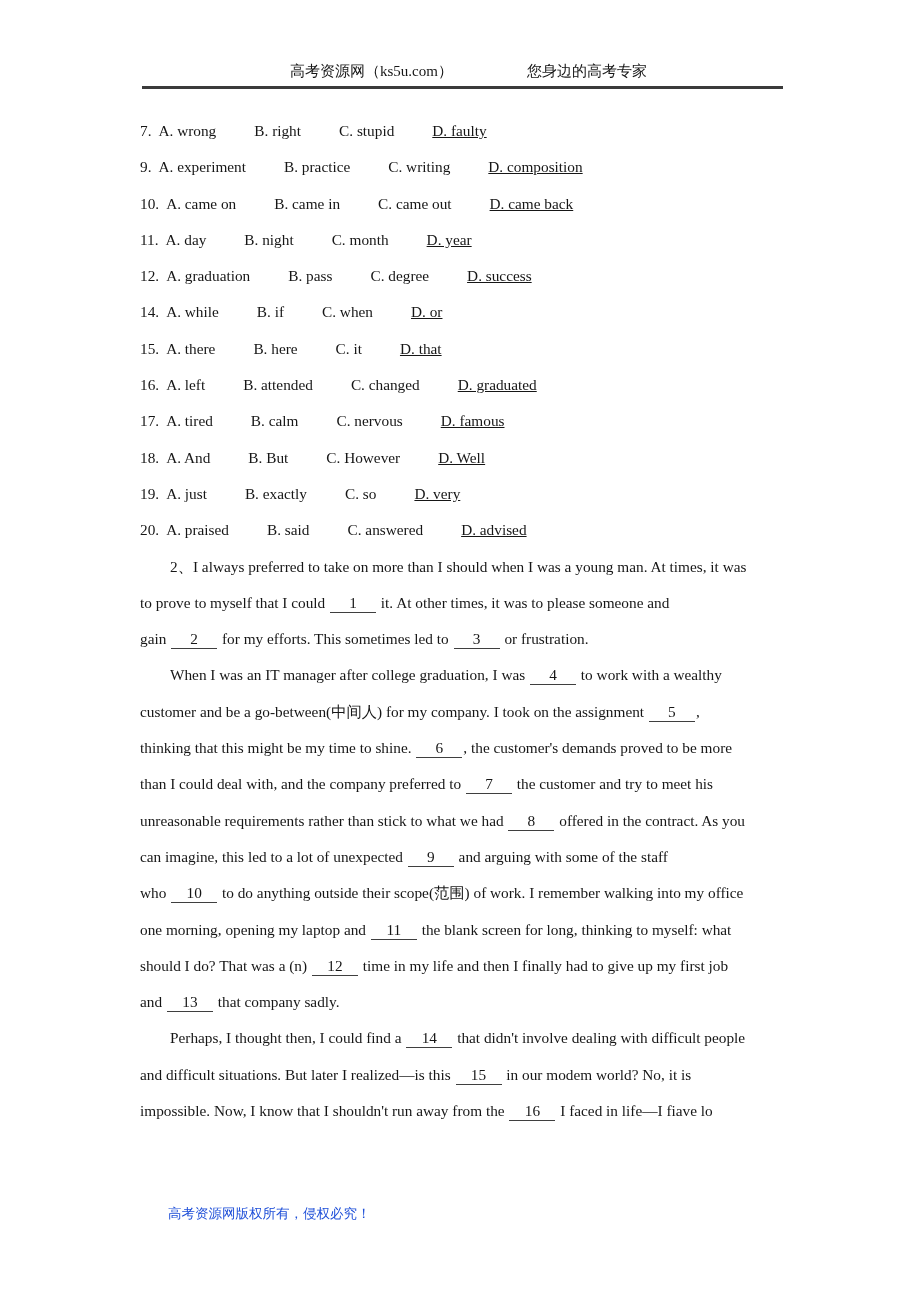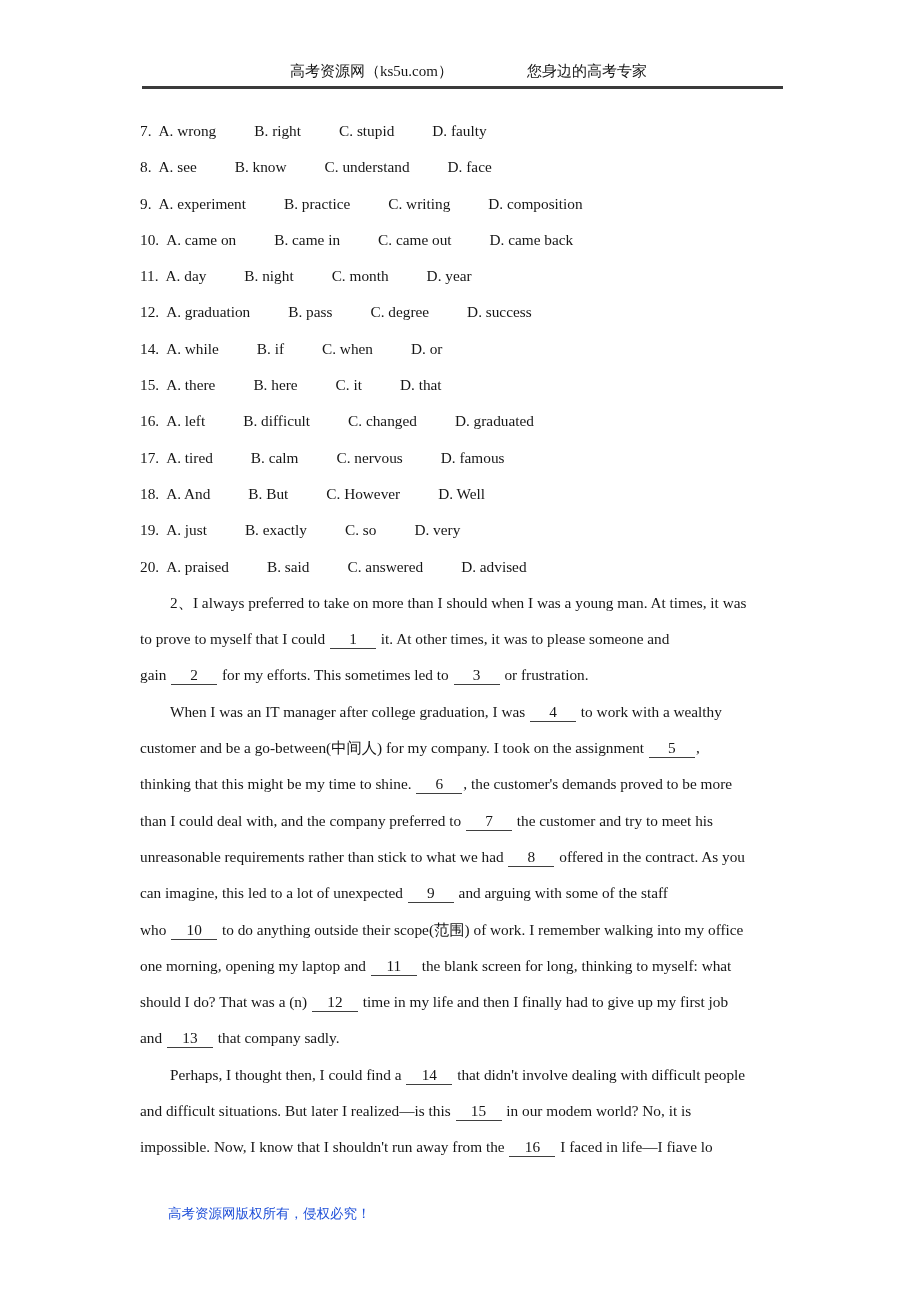--- a/index.html
+++ b/index.html
@@ -42,21 +42,21 @@
     width: 660px;
   }
   .line {
     height: 36.3px;
     line-height: 36.3px;
     font-size: 15.3px;
     white-space: nowrap;
   }
   .q-num { margin-right: 7px; }
   .q-opt { margin-right: 38px; }
-  .q-opt:last-child { margin-right: 0; }
+  .q-opt:last-child { margin-right: 0; text-decoration: underline; }
   .p-line.indent { padding-left: 30px; }
   .blank {
     display: inline-block;
     min-width: 46px;
     height: 19px;
     line-height: 19px;
     text-align: center;
     border-bottom: 1.5px solid #3f3f3f;
     margin: 0 1px;
     vertical-align: baseline;
@@ -77,28 +77,27 @@
 
   <div>
     <span class="header-site">高考资源网（ks5u.com）</span>
     <span class="header-slogan">您身边的高考专家</span>
     <div class="header-rule"></div>
   </div>
 
   <div class="doc-body">
     <div id="questions">
         <div class="line q-line"><span class="q-num">7.</span><span class="q-opt">A. wrong</span><span class="q-opt">B. right</span><span class="q-opt">C. stupid</span><span class="q-opt">D. faulty</span></div>
-        <div class="line q-line"><span class="q-num">8.</span><span class="q-opt">A. see</span><span class="q-opt">B. know</span><span class="q-opt">C. understand</span><span class="q-opt">D. face</span></div>
         <div class="line q-line"><span class="q-num">9.</span><span class="q-opt">A. experiment</span><span class="q-opt">B. practice</span><span class="q-opt">C. writing</span><span class="q-opt">D. composition</span></div>
         <div class="line q-line"><span class="q-num">10.</span><span class="q-opt">A. came on</span><span class="q-opt">B. came in</span><span class="q-opt">C. came out</span><span class="q-opt">D. came back</span></div>
         <div class="line q-line"><span class="q-num">11.</span><span class="q-opt">A. day</span><span class="q-opt">B. night</span><span class="q-opt">C. month</span><span class="q-opt">D. year</span></div>
         <div class="line q-line"><span class="q-num">12.</span><span class="q-opt">A. graduation</span><span class="q-opt">B. pass</span><span class="q-opt">C. degree</span><span class="q-opt">D. success</span></div>
         <div class="line q-line"><span class="q-num">14.</span><span class="q-opt">A. while</span><span class="q-opt">B. if</span><span class="q-opt">C. when</span><span class="q-opt">D. or</span></div>
         <div class="line q-line"><span class="q-num">15.</span><span class="q-opt">A. there</span><span class="q-opt">B. here</span><span class="q-opt">C. it</span><span class="q-opt">D. that</span></div>
-        <div class="line q-line"><span class="q-num">16.</span><span class="q-opt">A. left</span><span class="q-opt">B. difficult</span><span class="q-opt">C. changed</span><span class="q-opt">D. graduated</span></div>
+        <div class="line q-line"><span class="q-num">16.</span><span class="q-opt">A. left</span><span class="q-opt">B. attended</span><span class="q-opt">C. changed</span><span class="q-opt">D. graduated</span></div>
         <div class="line q-line"><span class="q-num">17.</span><span class="q-opt">A. tired</span><span class="q-opt">B. calm</span><span class="q-opt">C. nervous</span><span class="q-opt">D. famous</span></div>
         <div class="line q-line"><span class="q-num">18.</span><span class="q-opt">A. And</span><span class="q-opt">B. But</span><span class="q-opt">C. However</span><span class="q-opt">D. Well</span></div>
         <div class="line q-line"><span class="q-num">19.</span><span class="q-opt">A. just</span><span class="q-opt">B. exactly</span><span class="q-opt">C. so</span><span class="q-opt">D. very</span></div>
         <div class="line q-line"><span class="q-num">20.</span><span class="q-opt">A. praised</span><span class="q-opt">B. said</span><span class="q-opt">C. answered</span><span class="q-opt">D. advised</span></div>
       </div>
     <div id="passage">
         <div>
           <div class="p-line line indent"><span>2、I always preferred to take on more than I should when I was a young man. At times, it was</span></div>
           <div class="p-line line"><span>to prove to myself that I could </span><span class="blank">1</span><span> it. At other times, it was to please someone and</span></div>
           <div class="p-line line"><span>gain </span><span class="blank">2</span><span> for my efforts. This sometimes led to </span><span class="blank">3</span><span> or frustration.</span></div>

